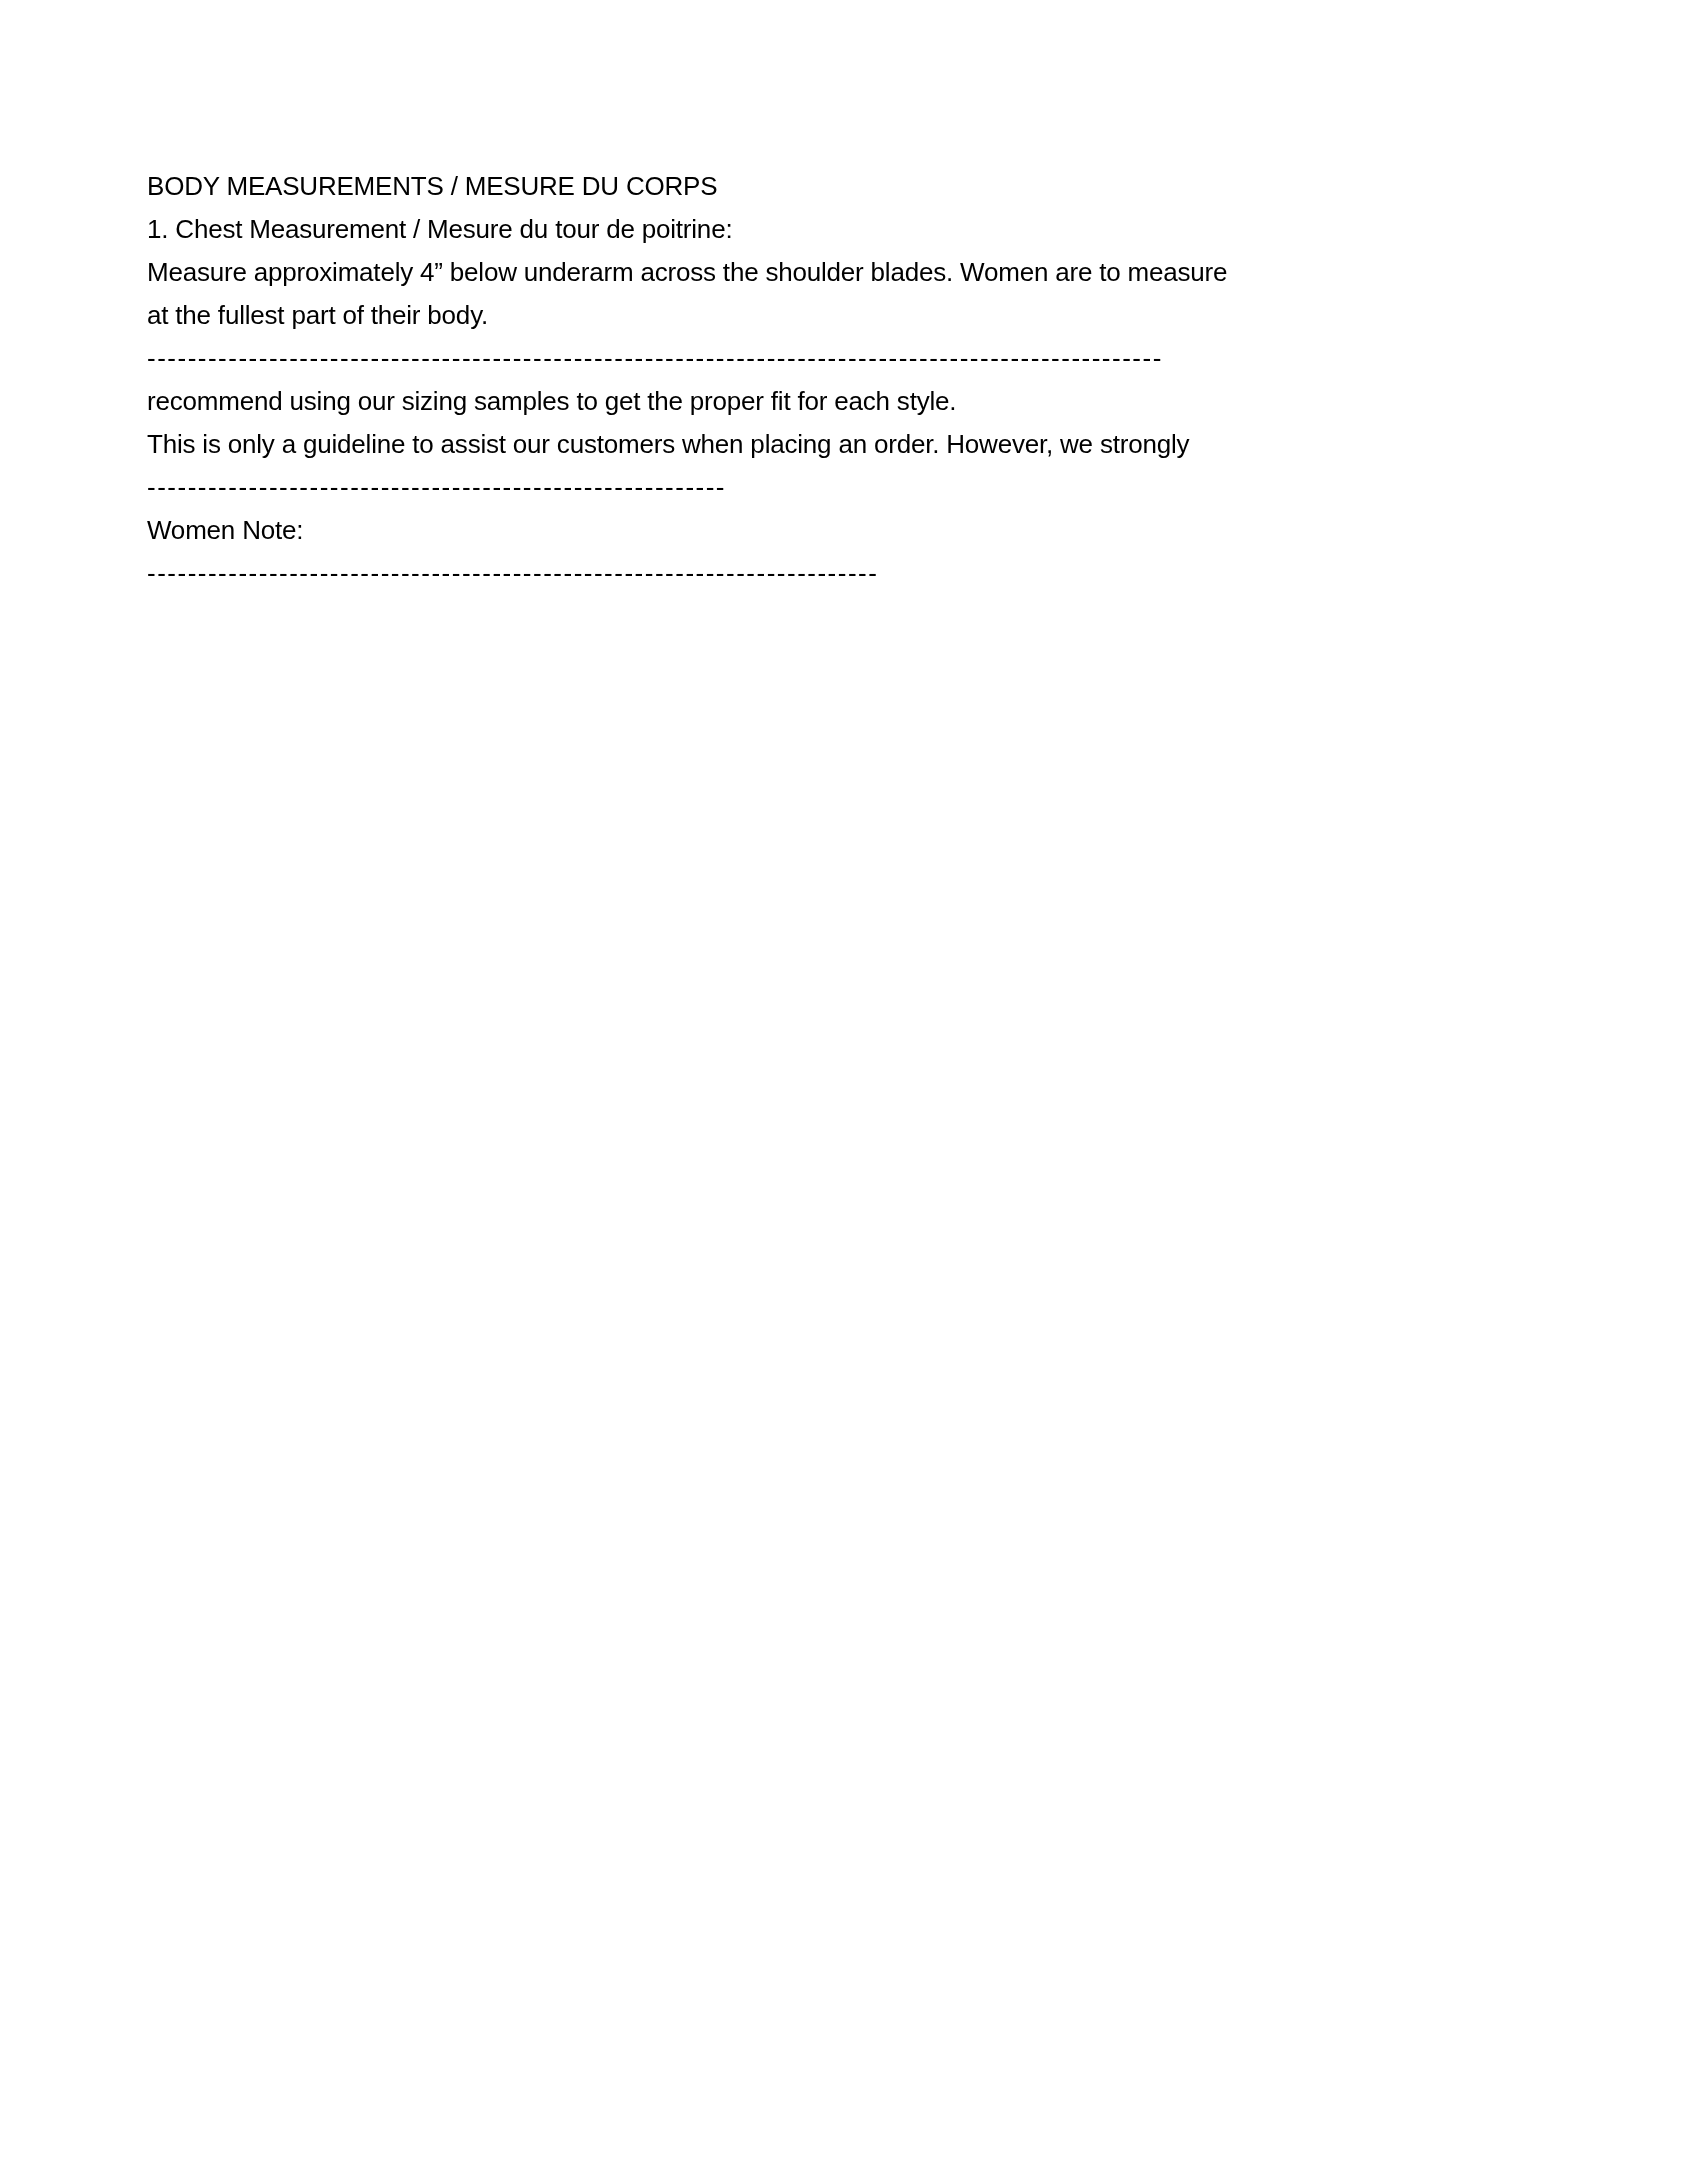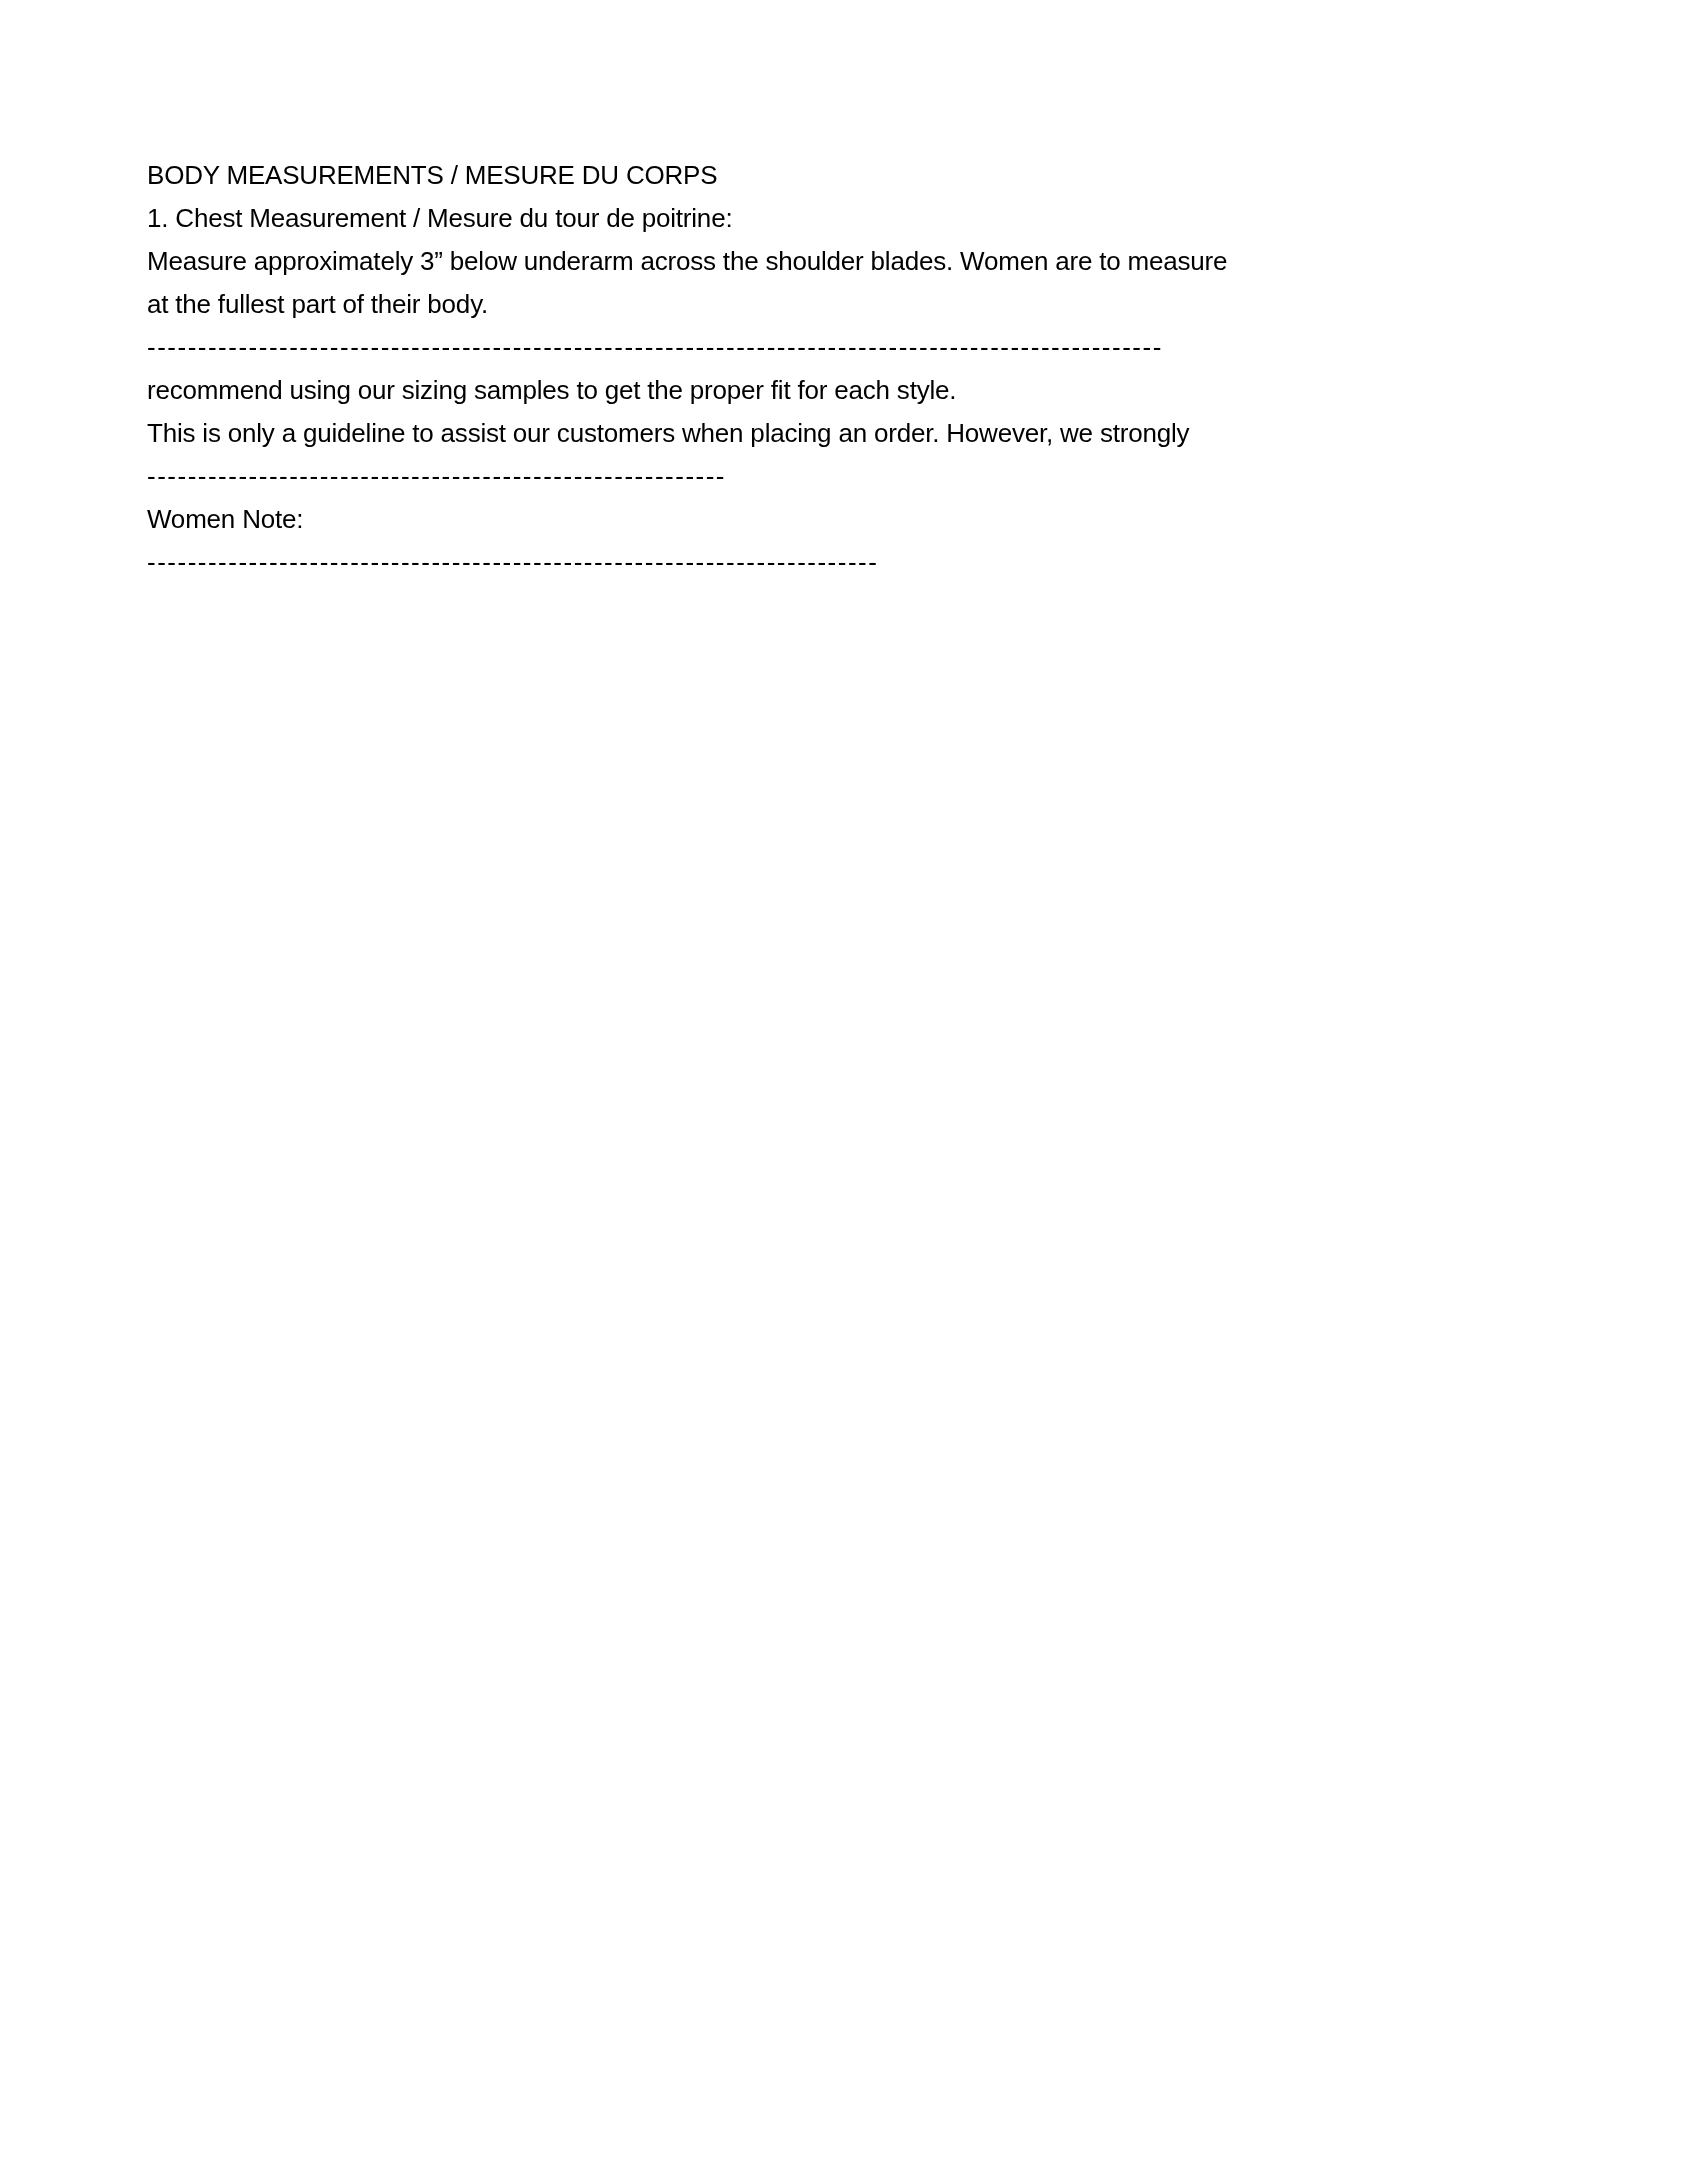--- a/index.html
+++ b/index.html
@@ -3,21 +3,21 @@
 <meta charset="utf-8">
 <style>
   * { margin: 0; padding: 0; box-sizing: border-box; }
   html, body {
     width: 1683px;
     height: 2178px;
     background: #ffffff;
   }
   .page {
     position: absolute;
-    top: 5px;
+    top: 16px;
     left: 0;
     width: 1683px;
     height: 1572px;
     background: #ffffff;
     color: #000000;
     font-family: "Liberation Sans", sans-serif;
     font-size: 26px;
     line-height: 43px;
     overflow: hidden;
   }
@@ -36,21 +36,21 @@
     white-space: pre;
   }
 </style>
 </head>
 <body>
 
 <div class="page">
   <div class="content">
     <div class="doc-line">BODY MEASUREMENTS / MESURE DU CORPS</div>
     <div class="doc-line">1. Chest Measurement / Mesure du tour de poitrine:</div>
-    <div class="doc-line">Measure approximately 3” below underarm across the shoulder blades. Women are to measure</div>
+    <div class="doc-line">Measure approximately 4” below underarm across the shoulder blades. Women are to measure</div>
     <div class="doc-line">at the fullest part of their body.</div>
     <div class="doc-line separator">----------------------------------------------------------------------------------------------------</div>
     <div class="doc-line">recommend using our sizing samples to get the proper fit for each style.</div>
     <div class="doc-line">This is only a guideline to assist our customers when placing an order. However, we strongly</div>
     <div class="doc-line separator">---------------------------------------------------------</div>
     <div class="doc-line">Women Note:</div>
     <div class="doc-line separator">------------------------------------------------------------------------</div>
   </div>
 </div>
 

